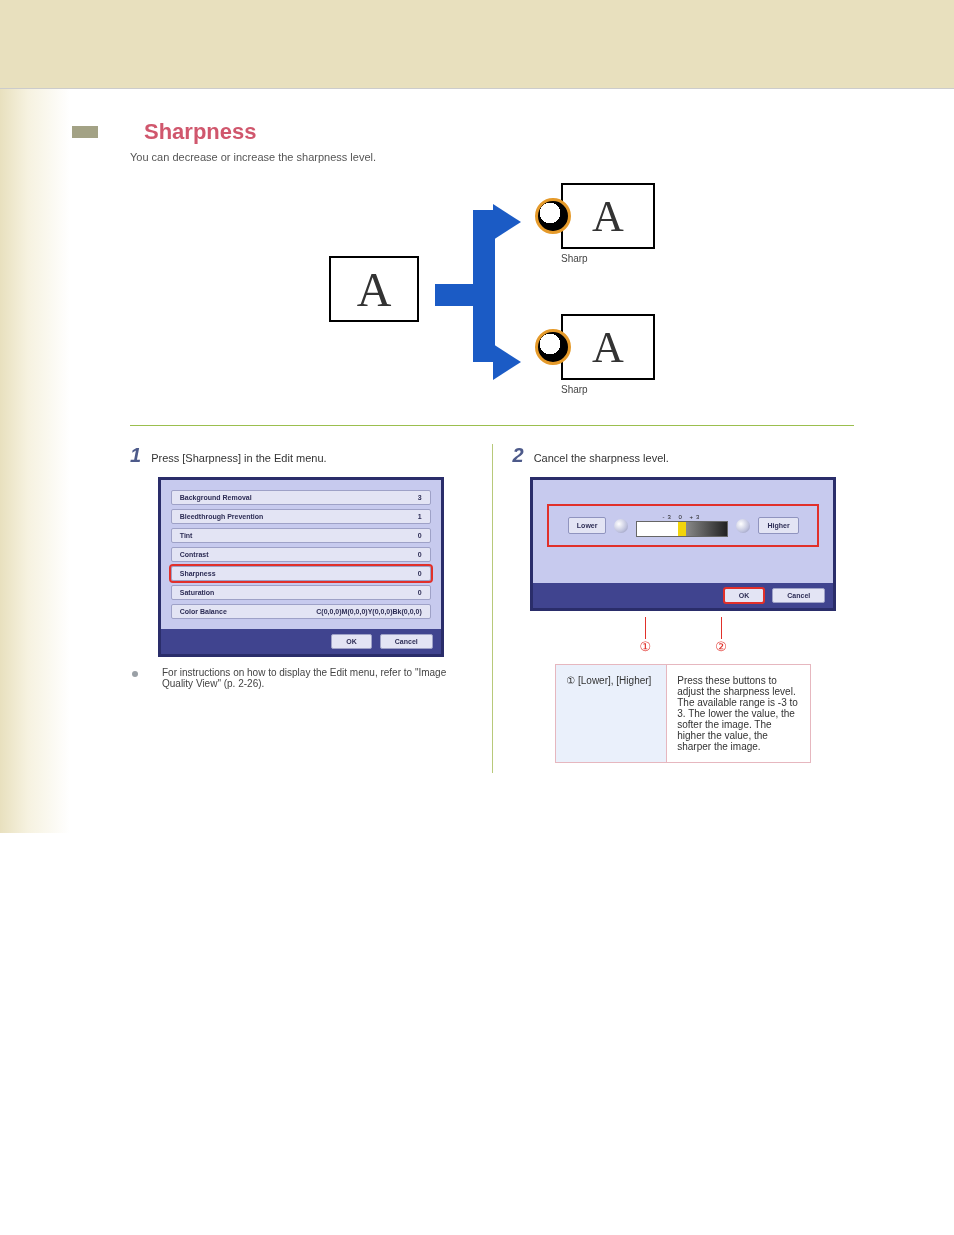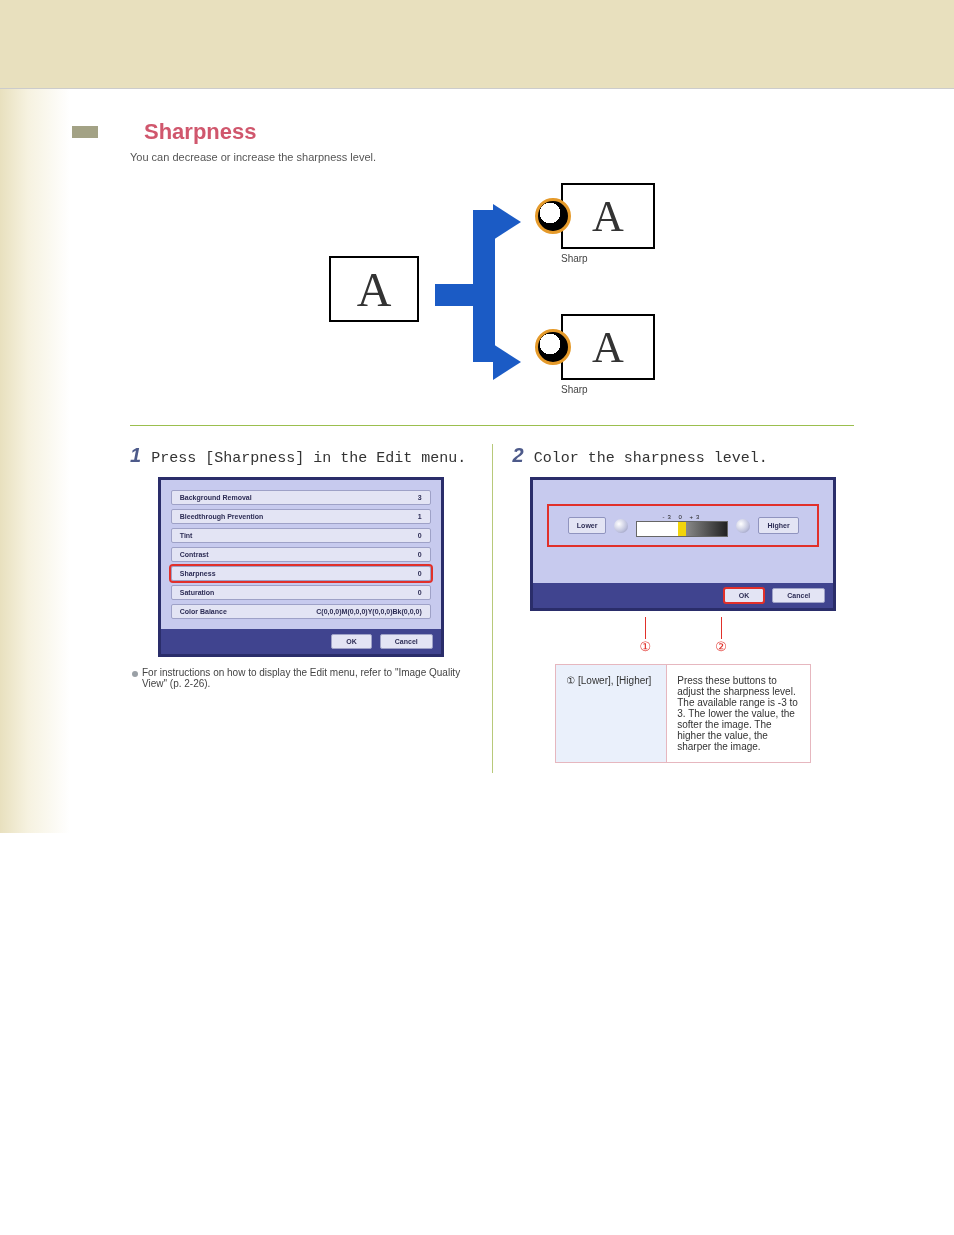--- a/index.html
+++ b/index.html
@@ -44,38 +44,38 @@
   .fork .down{position:absolute;left:38px;top:80px;width:22px;height:78px;background:#1b5bc5;}
   .right-col{display:flex;flex-direction:column;gap:50px;}
   .variant-lbl{font-size:10px;text-align:left;color:#444;margin-top:4px;}
 
   hr.green{border:none;border-top:1px solid #9bbf4e;margin:14px 0 18px;}
 
   .steps{display:flex;gap:20px;}
   .step{flex:1;min-width:0;}
   .step-head{display:flex;align-items:baseline;gap:10px;margin-bottom:10px;}
   .step-num{font-size:20px;font-weight:bold;font-style:italic;color:#4d5a8a;}
-  .step-text{font-size:15px;color:#333;font-family:Liberation Mono, monospace;}
+  .step-text{font-size:11px;color:#333;}
 
   .divider-v{width:1px;background:#b8c97a;}
 
   
   .panel{
     width:280px;border:3px solid #2a2d6a;background:#c7caee;
     margin:0 auto 10px;
   }
   .panel-inner{padding:10px 10px 6px;}
   .row{background:#e3e4f4;border:1px solid #9ea1c7;border-radius:2px;
     display:flex;justify-content:space-between;align-items:center;
     font-size:7px;color:#2d2d55;padding:3px 8px;margin-bottom:4px;font-weight:bold;}
   .row.hl{outline:2px solid #e1302a;outline-offset:0;}
   .panel-foot{background:#40448f;display:flex;justify-content:flex-end;gap:8px;padding:5px 8px;}
   .pf-btn{background:#e3e4f4;border:1px solid #9ea1c7;border-radius:2px;font-size:7px;padding:3px 14px;font-weight:bold;color:#2d2d55;}
 
-  .bullet{display:flex;gap:4px;align-items:flex-start;font-size:10px;color:#444;margin:8px 0 0 2px;}
+  .bullet{display:flex;gap:24px;align-items:flex-start;font-size:10px;color:#444;margin:8px 0 0 2px;}
   .bullet .dot{width:6px;height:6px;background:#9aa0a6;border-radius:50%;margin-top:4px;flex:none;}
 
   
   .panel2{width:300px;border:3px solid #2a2d6a;background:#c7caee;margin:0 auto 6px;}
   .p2-body{padding:24px 14px 36px;}
   .p2-body .framed{border:2px solid #e1302a;padding:8px 6px;display:flex;align-items:center;justify-content:center;gap:8px;}
   .lh-btn{background:#e3e4f4;border:1px solid #9094bf;border-radius:2px;font-size:7px;padding:4px 8px;font-weight:bold;color:#2d2d55;}
   .knob{width:14px;height:14px;border-radius:50%;background:radial-gradient(circle at 35% 35%, #fff, #bfc2dd 60%, #8a8db3);}
   .scale-wrap{display:flex;flex-direction:column;align-items:center;}
   .scale-ticks{font-size:6px;color:#222;letter-spacing:3px;margin-bottom:1px;}
@@ -187,21 +187,21 @@
           <div class="dot"></div>
           <div>For instructions on how to display the Edit menu, refer to "Image Quality View" (p. 2-26).</div>
         </div>
       </div>
 
       <div class="divider-v"></div>
 
       <div class="step">
         <div class="step-head">
           <span class="step-num">2</span>
-          <span class="step-text">Color the sharpness level.</span>
+          <span class="step-text">Cancel the sharpness level.</span>
         </div>
 
         <div class="panel2">
           <div class="p2-body">
             <div class="framed">
               <div class="lh-btn">Lower</div>
               <div class="knob"></div>
               <div class="scale-wrap">
                 <div class="scale-ticks">-3       0      +3</div>
                 <div class="scale"></div>

